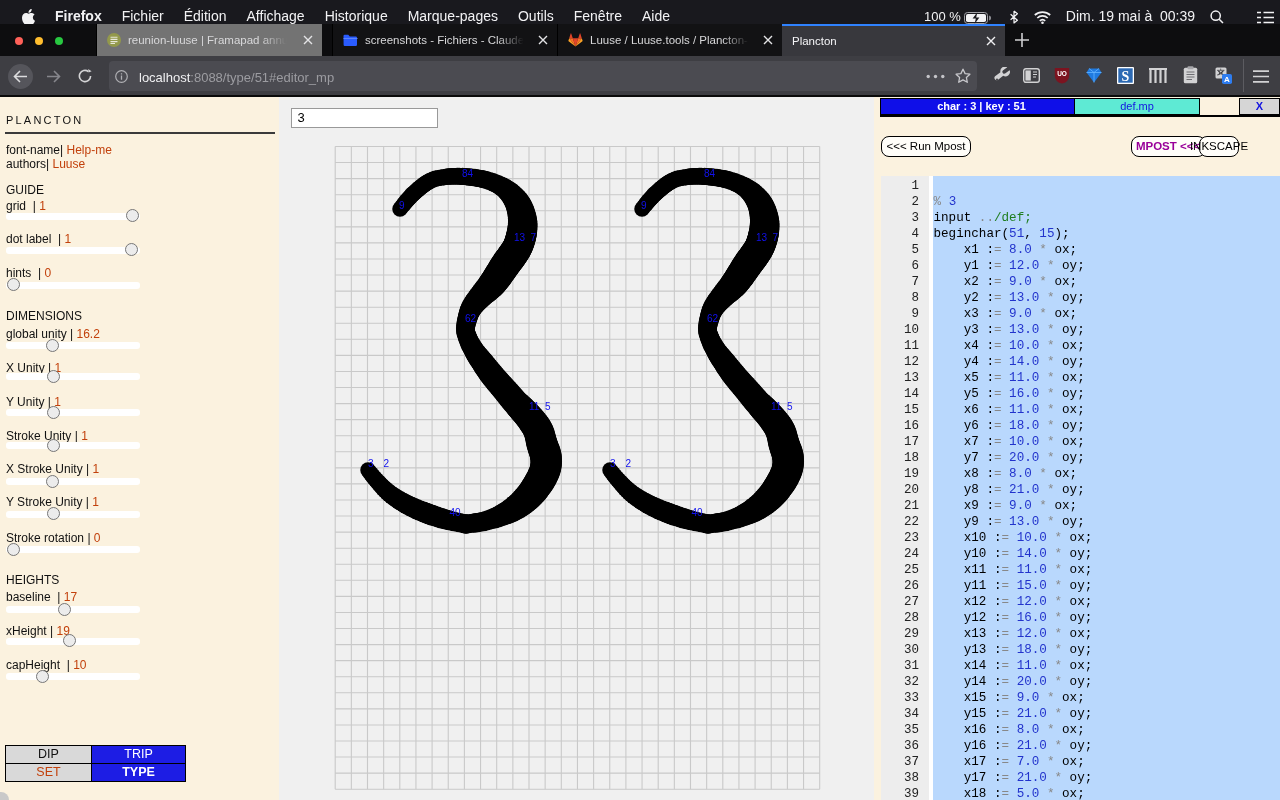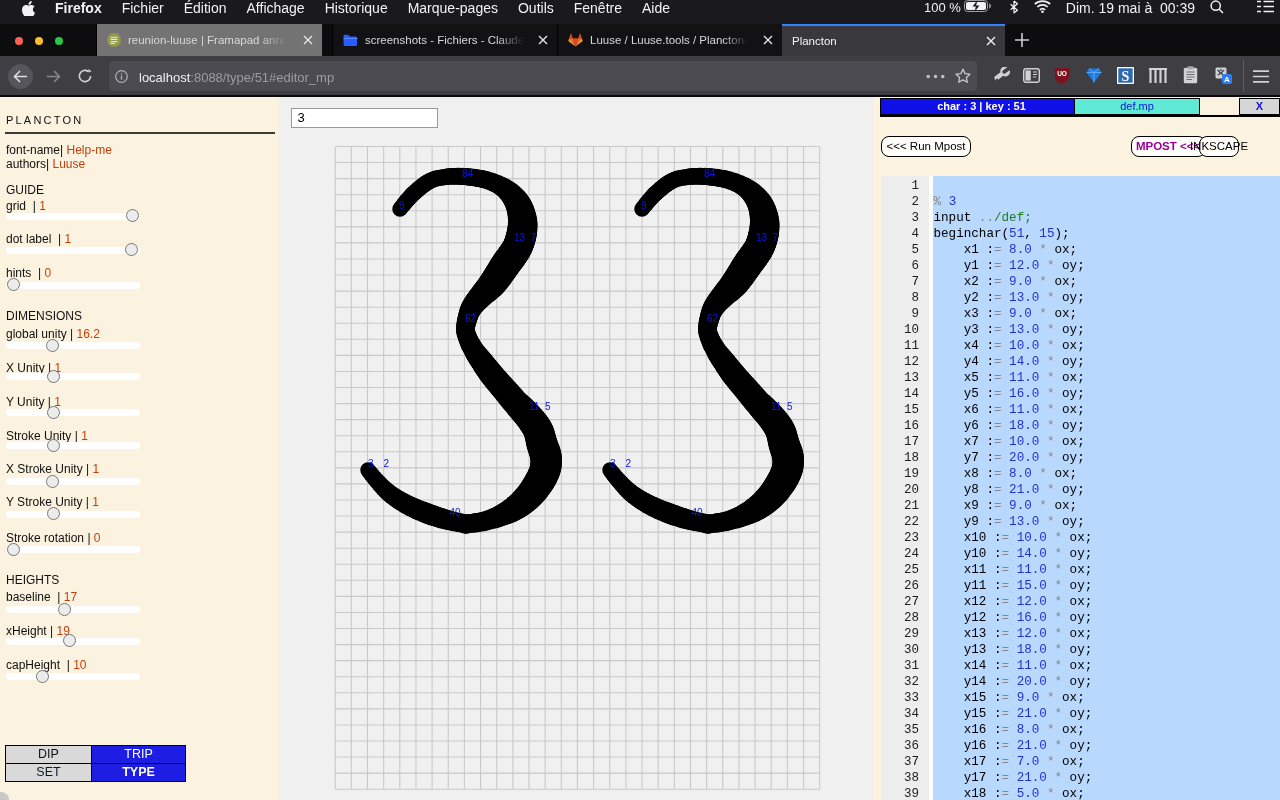--- a/index.html
+++ b/index.html
@@ -1,16 +1,16 @@
 <!DOCTYPE html>
 <html><head><meta charset="utf-8">
 <style>
 *{margin:0;padding:0;box-sizing:border-box}
 html,body{width:1280px;height:800px;overflow:hidden;font-family:"Liberation Sans",sans-serif;background:#fff}
-#menubar{position:absolute;left:0;top:0;width:1280px;height:24px;background:#19191e;color:#f2f2f4;font-size:14px;display:flex;align-items:flex-start;white-space:nowrap}
+#menubar{position:absolute;left:0;top:0;width:1280px;height:24px;background:#19191e;color:#f2f2f4;font-size:14px;display:flex;align-items:flex-end;white-space:nowrap}
 #menubar .mi{margin-right:20px}
 #tabbar{position:absolute;left:0;top:24px;width:1280px;height:32px;background:#0d0d0f}
 .tl{position:absolute;top:37px;width:8px;height:8px;border-radius:50%}
 .tab{position:absolute;top:24px;height:32px;display:flex;align-items:center;font-size:11.5px;color:#d8d8da}
 .tab .fav{margin-left:10px}
 .tab .ttl{margin-left:7px;overflow:hidden;white-space:nowrap;width:162px;-webkit-mask-image:linear-gradient(90deg,#000 82%,transparent 98%);mask-image:linear-gradient(90deg,#000 82%,transparent 98%)}
 .tab .tx{position:absolute;right:9px;color:#e8e8ea;font-size:13px}
 #toolbar{position:absolute;left:0;top:56px;width:1280px;height:41px;background:#3e3e43;border-bottom:2px solid #0a0a0a}
 #urlfield{position:absolute;left:109px;top:61px;width:868px;height:30px;background:#4b4b51;border-radius:4px;color:#b6b6ba;font-size:13px;line-height:30px}
 #content{position:absolute;left:0;top:97px;width:1280px;height:703px;background:#f0f0f0}
@@ -254,21 +254,21 @@
       <div class="track" style="top:576.4px">
         <div class="thumb" style="left:29.9px"></div>
       </div>
       <table style="position:absolute;left:5px;top:647.5px;border-collapse:collapse;width:181px">
 <tbody>
           <tr>
             <td style="border:1.8px solid #000;background:#d9d9d9;width:86px;height:18.2px;text-align:center;font-size:12.5px">DIP</td>
 <td style="border:1.8px solid #000;background:#1d1de4;color:#fff;font-weight:normal;text-align:center;font-size:12.5px">TRIP</td>
           </tr>
 <tr>
-            <td style="border:1.8px solid #000;background:#d9d9d9;height:18.2px;text-align:center;font-size:12.5px;color:#0f172a">SET</td>
+            <td style="border:1.8px solid #000;background:#d9d9d9;height:18.2px;text-align:center;font-size:12.5px;color:#c2410c">SET</td>
 <td style="border:1.8px solid #000;background:#1d1de4;color:#fff;font-weight:bold;text-align:center;font-size:12.5px">TYPE</td>
           </tr>
         </tbody>
       </table>
     </div>
     <svg style="position:absolute;left:279px;top:0" width="595" height="703" viewBox="279 97 595 703">
       <g stroke="#c9c9c9" stroke-width="1.1">
         <line x1="335.20" y1="146.5" x2="335.20" y2="789.2"></line>
         <line x1="351.35" y1="146.5" x2="351.35" y2="789.2"></line>
         <line x1="367.50" y1="146.5" x2="367.50" y2="789.2"></line>

